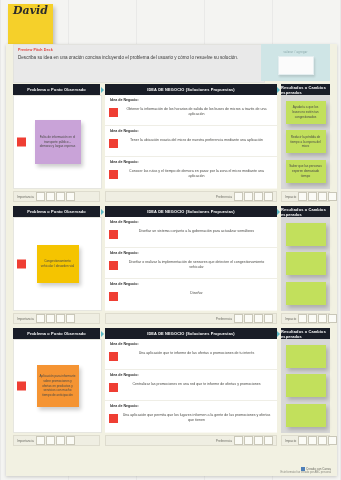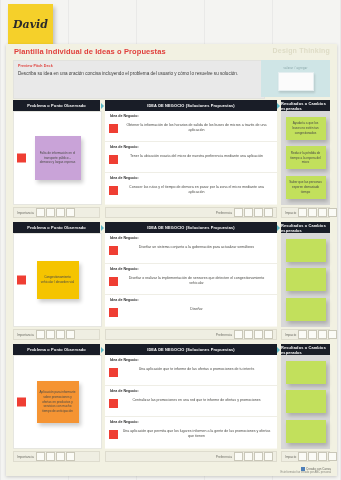--- a/index.html
+++ b/index.html
@@ -16,21 +16,21 @@
     background:
       linear-gradient(90deg, rgba(0,0,0,.045) 1px, transparent 1px) 0 0/68px 100%,
       #f4f4f2;
   }
 
   
   .name-sticky{
     position:absolute;left:8px;top:4px;width:45px;height:40px;
     background:#f5d02a;
     box-shadow:2px 3px 4px rgba(0,0,0,.22);
-    display:flex;align-items:center;justify-content:center;
+    display:flex;align-items:flex-start;justify-content:center;
   }
   .name-sticky span{
     font-family:"DejaVu Serif", serif;
     font-style:italic;font-weight:bold;font-size:11px;color:#2b2b2b;
   }
 
   
   .sheet{
     position:absolute;left:6px;top:44px;width:331px;height:432px;
     background:#f2f1e2;
@@ -156,24 +156,20 @@
 
 <div class="board">
   <div class="grid"></div>
 
   <div class="name-sticky">
     <span>David</span>
   </div>
 
   <div class="sheet">
 
-    <div class="sheet-head">
-      <div class="sheet-title">Plantilla Individual de Ideas o Propuestas</div>
-      <div class="dt-label">Design Thinking</div>
-    </div>
 
     <div class="pitch-row">
       <div class="pitch-box">
         <div class="pitch-label">Preview Pitch Deck</div>
         <div class="pitch-text">Describa su idea en una oración concisa incluyendo el problema del usuario y cómo lo resuelve su solución.</div>
       </div>
       <div class="mini-card">
         <div class="mini-ttl">valorar / agregar</div>
         <div class="mini-paper"></div>
       </div>

